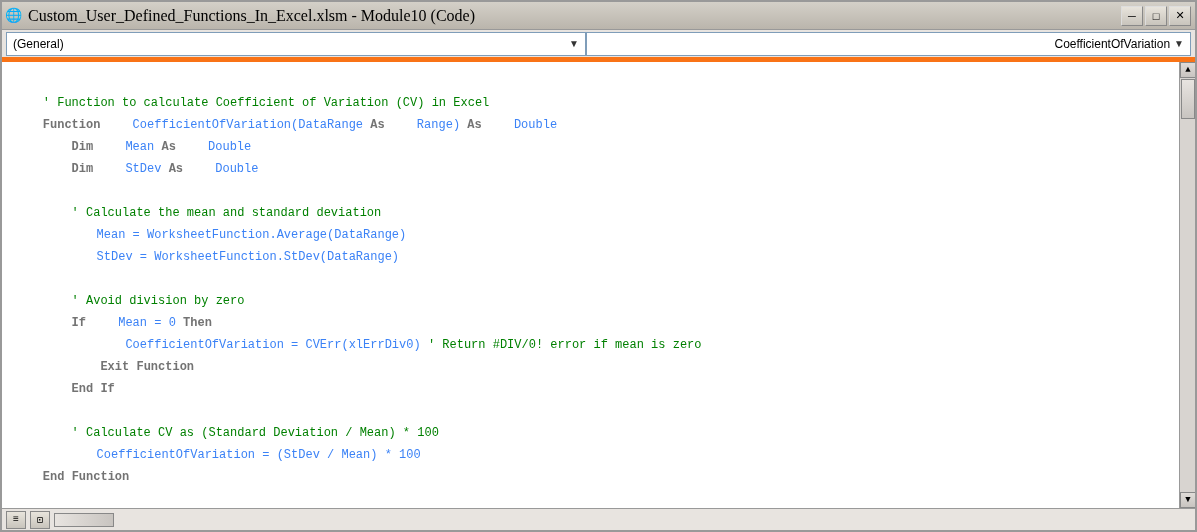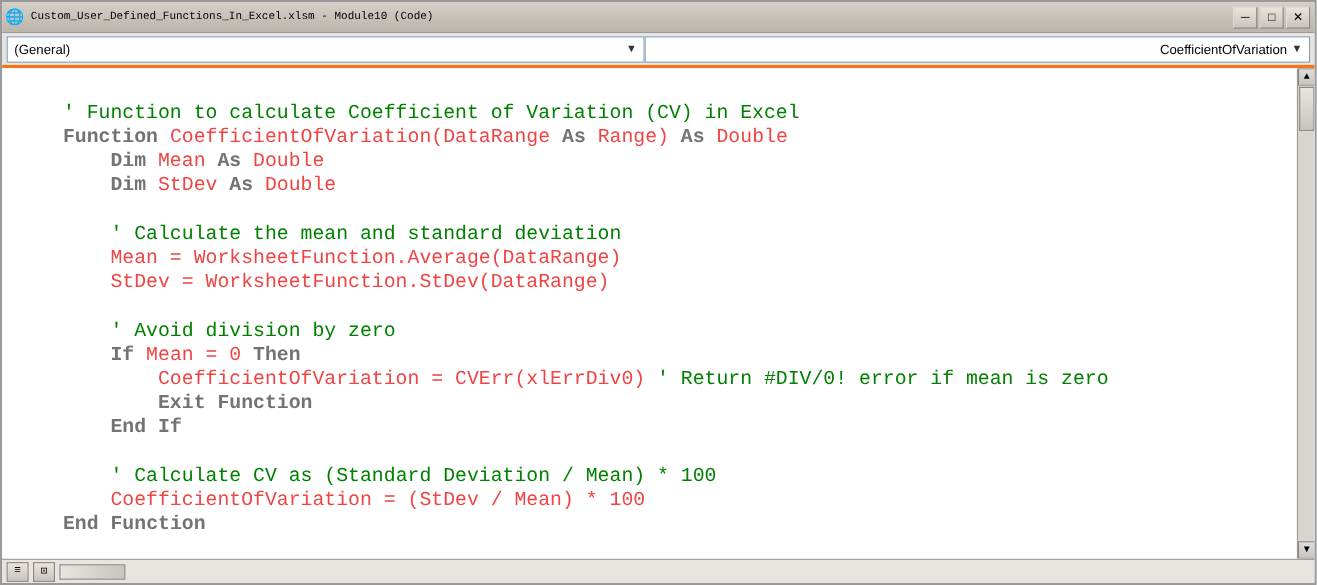--- a/index.html
+++ b/index.html
@@ -45,22 +45,22 @@
     .title-icon {
       width: 16px;
       height: 16px;
       display: flex;
       align-items: center;
       justify-content: center;
       font-size: 14px;
     }
 
     .title-text {
-      font-family: Liberation Mono, monospace;
-      font-size: 10px;
+      font-family: Liberation Serif, serif;
+      font-size: 16px;
       color: #000;
     }
 
     .title-buttons {
       display: flex;
       gap: 2px;
     }
 
     .title-btn {
       width: 22px;
@@ -75,21 +75,21 @@
       justify-content: center;
       font-size: 11px;
       font-family: Arial, sans-serif;
       color: #000;
     }
 
     .toolbar-row {
       display: flex;
       height: 32px;
       background: #e8e4e0;
-      border-bottom: 3px solid #f97316;
+      border-bottom: 5px solid #f97316;
       align-items: center;
       padding: 2px 4px;
       gap: 0;
       flex-shrink: 0;
     }
 
     .dropdown {
       height: 24px;
       background: white;
       border: 1px solid #7f9db9;
@@ -123,21 +123,21 @@
       background: white;
       overflow: hidden;
     }
 
     .code-content {
       flex: 1;
       padding: 8px 0 8px 0;
       overflow-y: hidden;
       overflow-x: hidden;
       font-family: 'Courier New', Courier, monospace;
-      font-size: 18px;
+      font-size: 12px;
       line-height: 22px;
     }
 
     .code-line {
       white-space: pre;
       padding: 0 12px;
       min-height: 22px;
     }
 
     .scrollbar-v {
@@ -205,21 +205,21 @@
       background: linear-gradient(to right, #e8e4e0, #c8c4c0);
       border: 1px solid #888;
       display: inline-block;
       vertical-align: middle;
       cursor: pointer;
     }
 
     
     .c-comment { color: #008000; }
     .c-keyword { color: #737373; font-weight: bold; }
-    .c-normal { color: #ef4444; }
+    .c-normal { color: #3b82f6; margin-left: 25px; }
     .c-black { color: #000000; }
   </style>
 </head>
 <body>
 
 <div class="window">
 
   <div class="title-bar">
     <div class="title-bar-left">
       <div class="title-icon">🌐</div>

